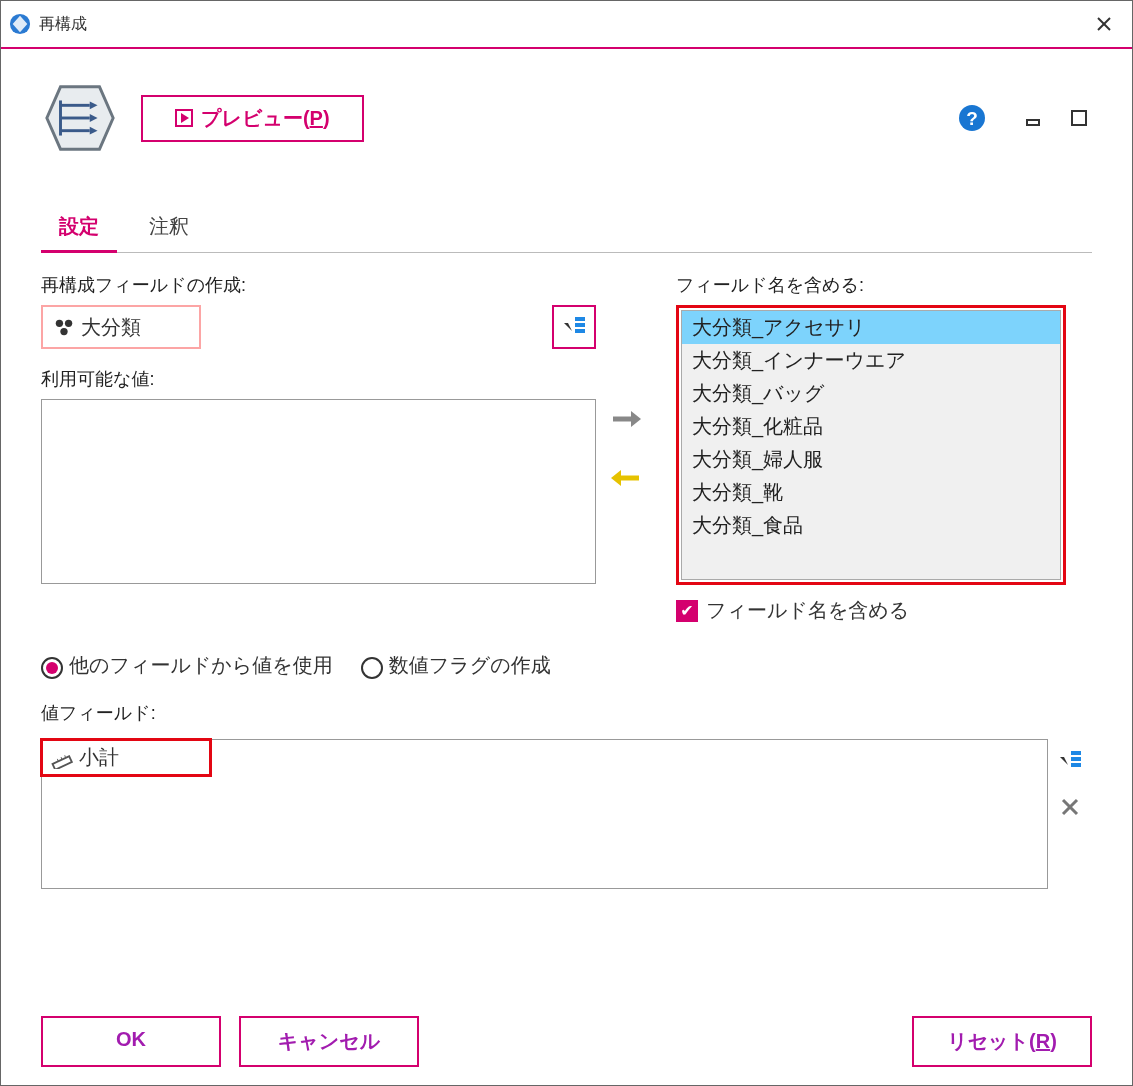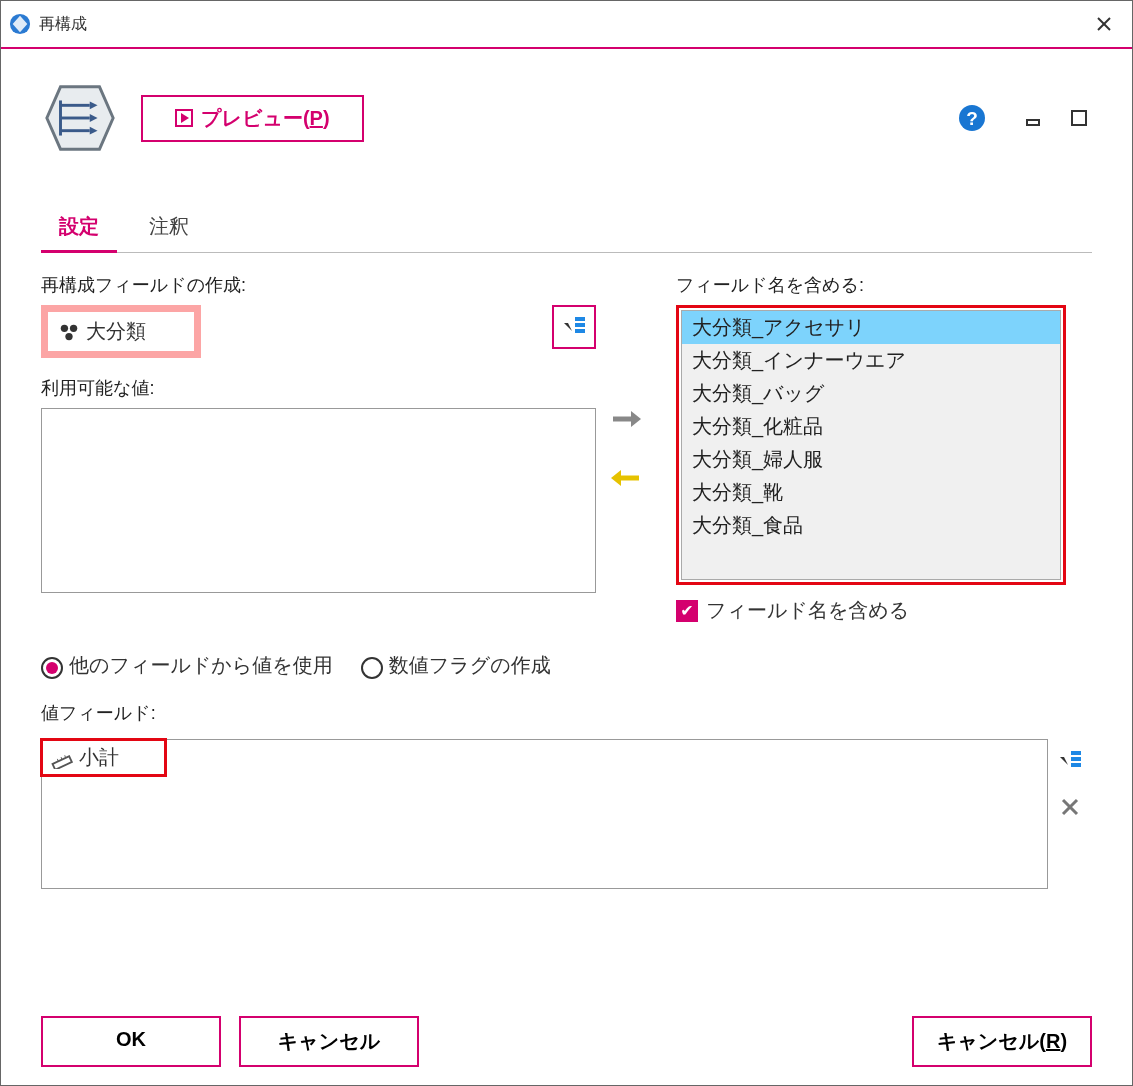--- a/index.html
+++ b/index.html
@@ -25,21 +25,21 @@
 
 .content { padding: 20px 40px 10px 40px; }
 .label { font-size: 18px; margin-bottom: 8px; color:#222; }
 
 .row-top { display:flex; align-items:flex-start; }
 .left-col { width: 555px; }
 .mid-col { width: 60px; display:flex; flex-direction:column; align-items:center; justify-content:center; padding-top: 120px; }
 .right-col { width: 390px; margin-left: 20px; }
 
 .field-select-row { display:flex; align-items:stretch; margin-bottom: 18px; }
-.field-select { border: 7px solid #fca5a5; background:#fff; padding: 6px 10px; display:flex; align-items:center; font-size:20px; width: 160px; }
+.field-select { border: 2px solid #fca5a5; background:#fff; padding: 6px 10px; display:flex; align-items:center; font-size:20px; width: 160px; }
 .field-select-inner { display:flex;align-items:center;}
 .field-select .type-icon { width:22px; height:22px; margin-right:6px; }
 .field-picker-btn { margin-left: auto; border:2px solid #d4006e; width:44px; height:44px; display:flex; align-items:center; justify-content:center; cursor:pointer; background:#fff; }
 
 .value-list { border:1px solid #999; height: 185px; width: 555px; background:#fff; }
 
 .create-list-wrap { border: 3px solid #e30613; background:#fff; }
 .create-list { background:#f0f0f0; border:1px solid #aaa; margin:2px; height: 270px; overflow:auto; }
 .create-list .item { font-size:20px; padding:3px 10px; color:#222; }
 .create-list .item.selected { background:#7dd3fc; }
@@ -51,28 +51,28 @@
 .check-row { display:flex; align-items:center; margin-top: 12px; font-size:20px; }
 .check-row .box { width:22px; height:22px; background:#d4006e; color:#fff; display:flex; align-items:center; justify-content:center; margin-right:8px; font-size:16px; }
 
 .radio-row { display:flex; align-items:flex-end; margin-top: 28px; font-size:20px; }
 .radio { width:22px; height:22px; border:2px solid #333; border-radius:50%; margin-right:6px; display:flex; align-items:center; justify-content:center; cursor:pointer; }
 .radio.selected .dot { width:12px; height:12px; background:#d4006e; border-radius:50%; }
 .radio-lbl { margin-right: 28px; }
 
 .value-field-area { margin-top: 14px; display:flex; }
 .value-field-list { border:1px solid #999; flex:1; height: 150px; background:#fff; }
-.value-field-item { border:3px solid #e30613; width:127px; padding:3px 8px; font-size:20px; display:flex; align-items:center; margin:-2px 0 0 -2px;}
+.value-field-item { border:3px solid #e30613; width:172px; padding:3px 8px; font-size:20px; display:flex; align-items:center; margin:-2px 0 0 -2px;}
 .ruler-icon { width:22px;height:22px;margin-right:6px; }
 .value-field-side { width:44px; display:flex; flex-direction:column; align-items:center; justify-content:flex-start; padding-top:4px; }
 .side-btn { width:40px; height:36px; margin-bottom:10px; cursor:pointer; display:flex;align-items:center;justify-content:center; font-size:22px; color:#555; }
 
 .button-bar { position:absolute; bottom:18px; left:0; right:0; display:flex; padding: 0 40px; }
 .button-bar .gap { flex:1; }
-.bbtn { border:2px solid #d4006e; color:#000000; background:#fff; font-size:20px; font-weight:bold; padding: 10px 0; width:180px; text-align:center; cursor:pointer; margin-right: 18px; }
+.bbtn { border:2px solid #d4006e; color:#a21caf; background:#fff; font-size:20px; font-weight:bold; padding: 10px 0; width:180px; text-align:center; cursor:pointer; margin-right: 18px; }
 .bbtn:last-child { margin-right:0; }
 
 .underline-mn { text-decoration: underline; }
 </style>
 </head>
 <body>
 
 <div class="dialog">
 
   <div class="titlebar">
@@ -234,16 +234,16 @@
         </div>
       </div>
     </div>
 
   </div>
 
   <div class="button-bar">
     <div class="bbtn">OK</div>
     <div class="bbtn">キャンセル</div>
     <div class="gap"></div>
-    <div class="bbtn"><span>キャンセル(</span><span class="underline-mn">R</span><span>)</span></div>
+    <div class="bbtn"><span>リセット(</span><span class="underline-mn">R</span><span>)</span></div>
   </div>
 
 </div>
 
 </body></html>

